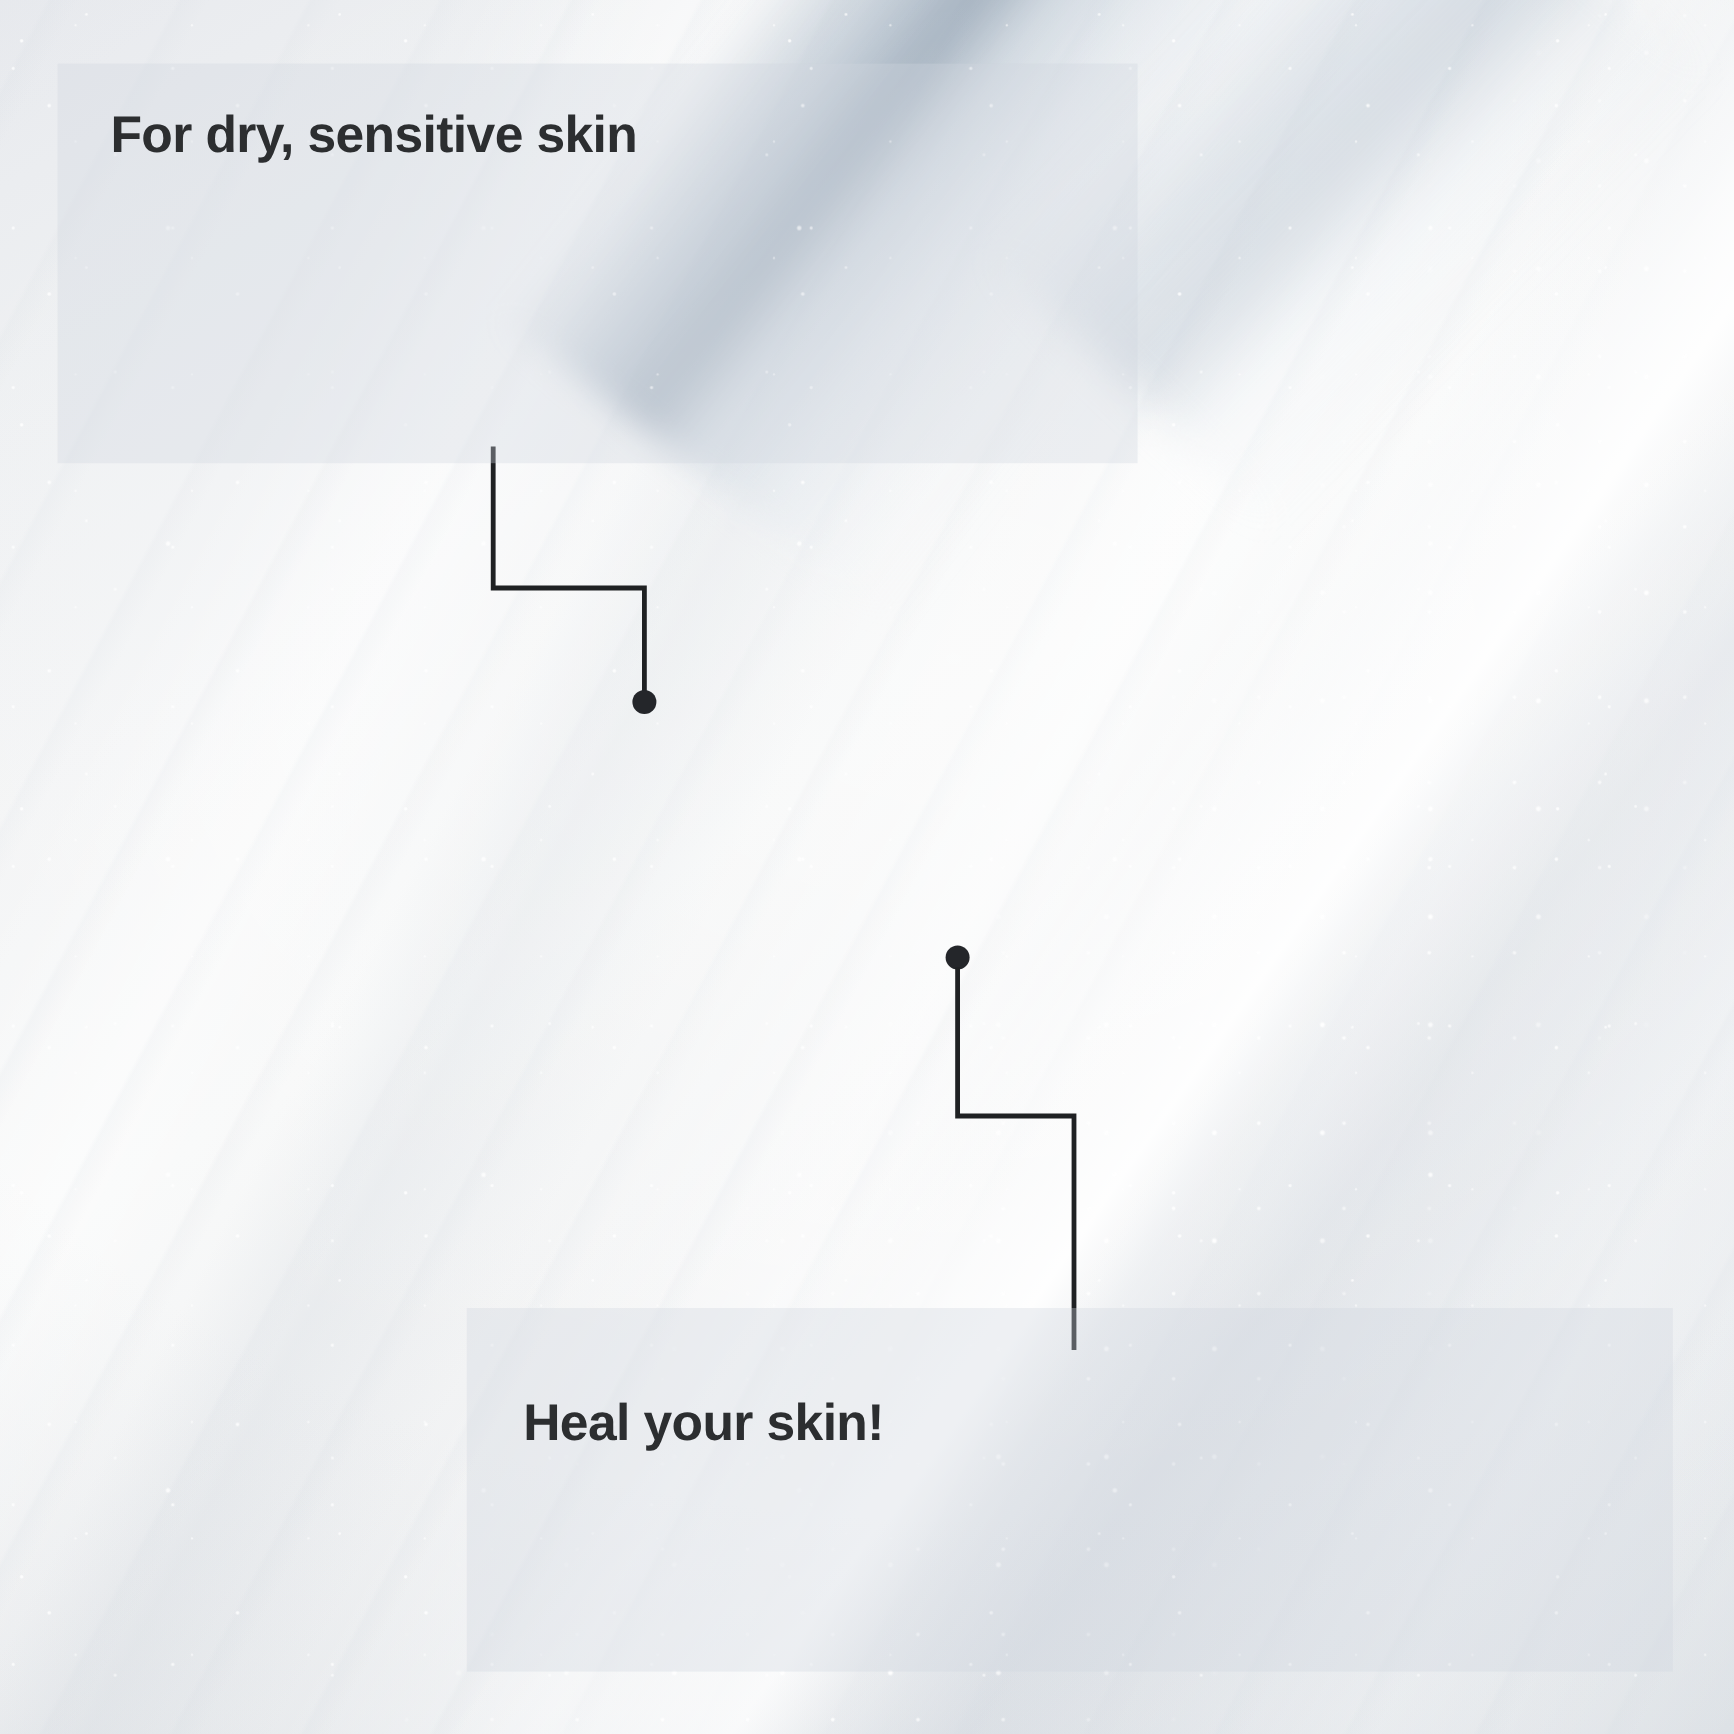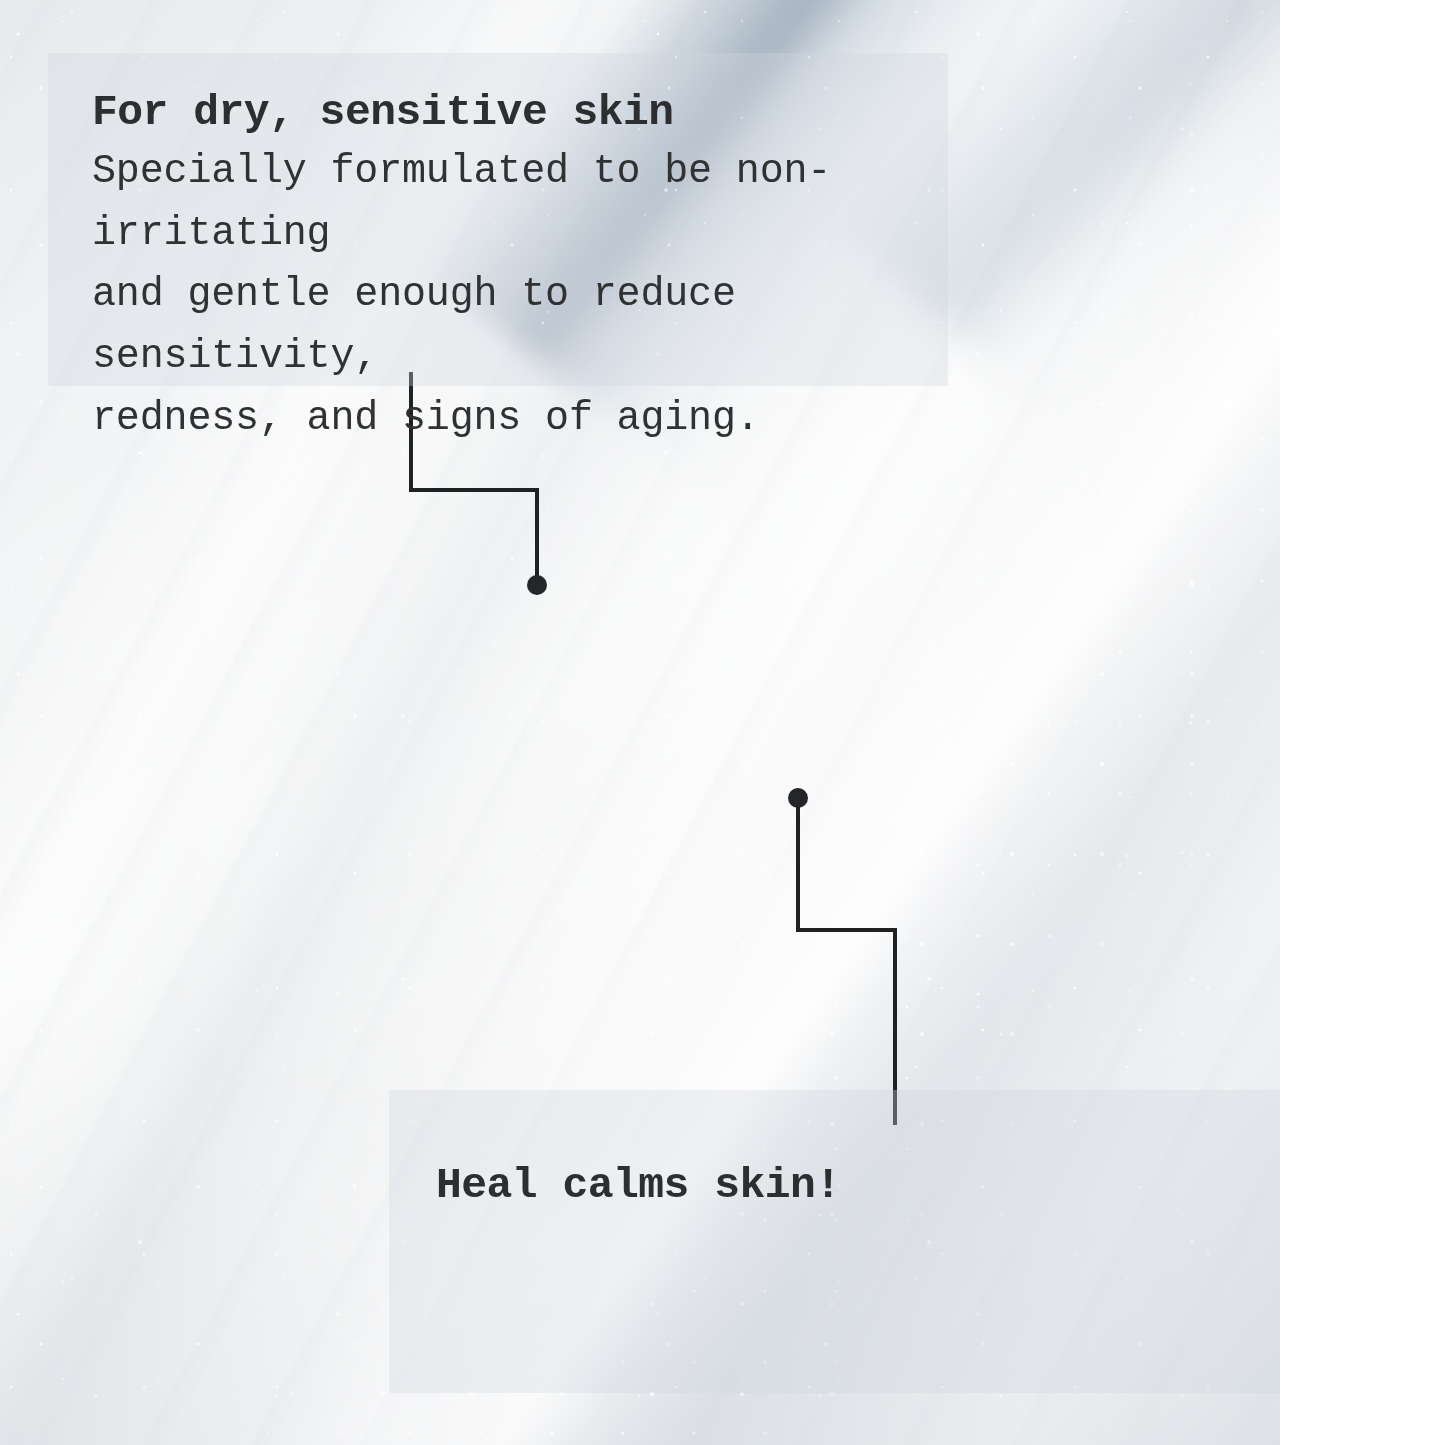--- a/index.html
+++ b/index.html
@@ -3,24 +3,24 @@
 <meta charset="utf-8">
 <title>Product Benefits Infographic</title>
 <style>
   html, body {
     margin: 0;
     padding: 0;
     background: #ffffff;
   }
   #stage {
     position: relative;
-    width: 1280px;
+    width: 1445px;
     height: 1445px;
     overflow: hidden;
-    font-family: Liberation Mono, monospace;
+    font-family: Liberation Sans, sans-serif;
     background: #ef4444;
     -webkit-font-smoothing: antialiased;
   }
 
   
   .bg-layer {
     position: absolute;
     inset: 0;
     pointer-events: none;
   }
@@ -228,22 +228,19 @@
 
     <polyline points="411,372 411,490 537,490 537,578" fill="none" stroke="#1f2123" stroke-width="4" stroke-linecap="butt" stroke-linejoin="miter"></polyline>
     <circle cx="537" cy="585" r="10" fill="#24262a"></circle>
 
     <circle cx="798" cy="798" r="10" fill="#24262a"></circle>
     <polyline points="798,806 798,930 895,930 895,1125" fill="none" stroke="#1f2123" stroke-width="4" stroke-linecap="butt" stroke-linejoin="miter"></polyline>
   </svg>
 
   <div class="callout" id="callout-top">
     <h2>For dry, sensitive skin</h2>
-    <p>Specially formulated to be non-irritating
-and gentle enough to reduce sensitivity,
-redness, and signs of aging.</p>
   </div>
 
   <div class="callout" id="callout-bottom">
-    <h2>Heal calms skin!</h2>
+    <h2>Heal your skin!</h2>
   </div>
 
 </div>
 
 </body></html>

